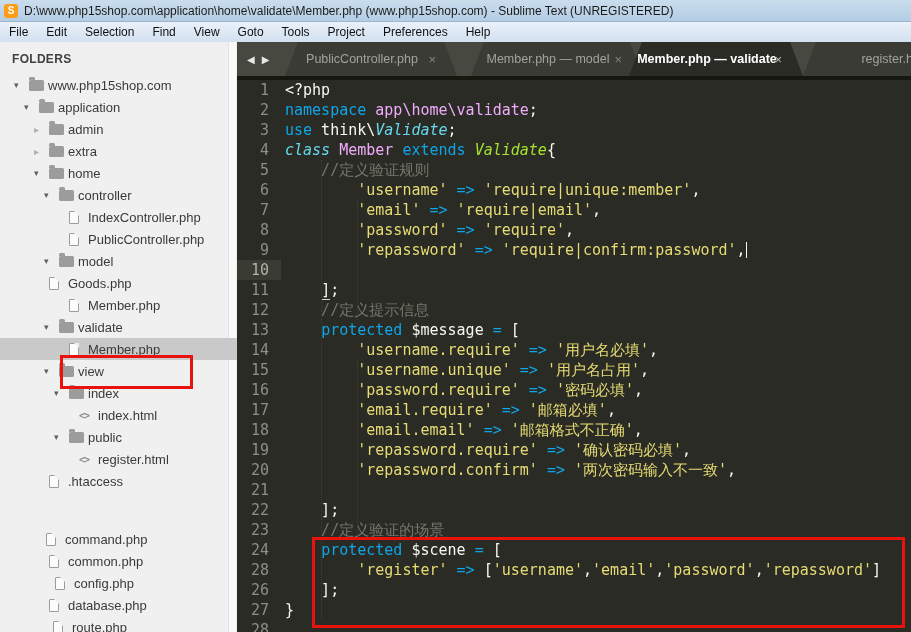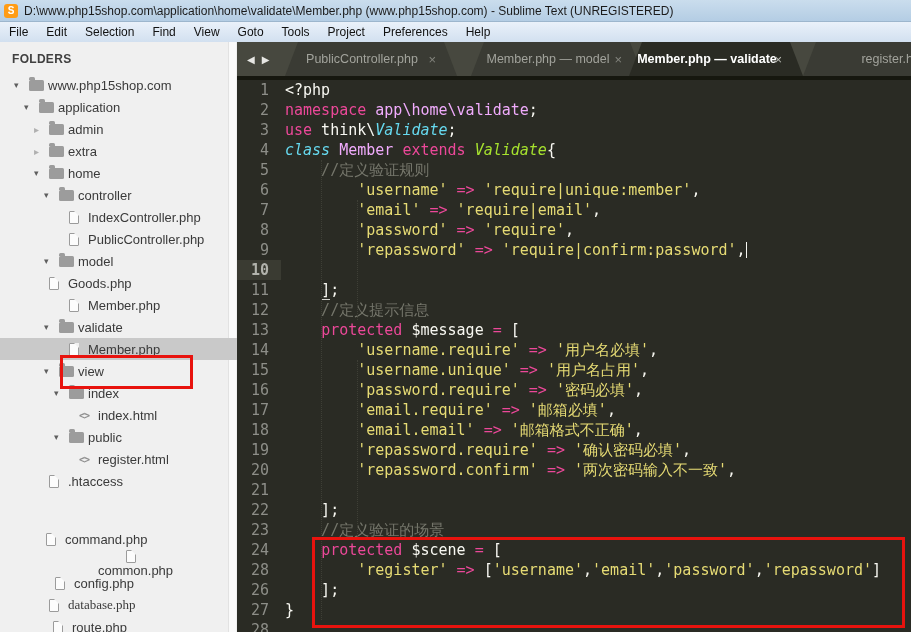--- a/index.html
+++ b/index.html
@@ -51,25 +51,25 @@
   .tab .close{position:absolute;right:21px;top:50%;transform:translateY(-50%);
     font-size:13px;font-weight:normal;color:#83847d;line-height:1;}
   .tab.active .close{color:#bbbcb6;}
   .tab-strip{position:absolute;top:76px;left:237px;right:0;height:4px;background:#16170f;}
 
   
   .code{position:absolute;top:80px;left:237px;right:0;bottom:0;
     font-family:"DejaVu Sans Mono",monospace;font-size:15px;line-height:20px;}
   .gutter{position:absolute;left:0;top:0;width:44px;}
   .ln{height:20px;text-align:right;padding-right:12px;color:#8d8e88;box-sizing:border-box;}
-  .ln.active{background:#3a3b32;color:#b2b3ac;font-weight:bold;}
+  .ln.active{background:#3a3b32;color:#b2b3ac;}
   .lines{position:absolute;left:48px;top:0;right:0;}
   .cl{height:20px;white-space:pre;}
   .guide{position:absolute;width:0;border-left:1px dotted #3e3f36;}
-  .tw{color:#f8f8f2}.tk{color:#ec4899}.tg{color:#f0abfc}
+  .tw{color:#f8f8f2}.tk{color:#0ea5e9}.tg{color:#f0abfc}
   .tci{color:#66d9ef;font-style:italic}.tgi{color:#a6e22e;font-style:italic}
   .ts{color:#e6db74}.tc{color:#75766b}
   .tu{color:#f8f8f2;border-bottom:1px solid #d6d6d0;}
   .caret{display:inline-block;width:0;border-left:1.5px solid #f6f6f1;height:16px;vertical-align:-3px;}
 
   
   .anno{position:absolute;border:3px solid #e8130e;z-index:50;pointer-events:none;}
   #box-sidebar{left:60px;top:355px;width:127px;height:28px;}
   #box-code{left:312px;top:537px;width:587px;height:85px;}
 </style>
@@ -233,35 +233,35 @@
           </span>
           <span>.htaccess</span>
         </div>
         <div class="tree-row" style="padding-left: 31px; margin-top: 36px;">
           <span class="tw-arrow col"></span>
           <span class="tw-icon">
             <span class="icon-file"></span>
           </span>
           <span>command.php</span>
         </div>
-        <div class="tree-row" style="padding-left: 34px; flex-direction: column;">
+        <div class="tree-row" style="padding-left: 34px;">
           <span class="tw-arrow col"></span>
           <span class="tw-icon">
             <span class="icon-file"></span>
           </span>
           <span>common.php</span>
         </div>
         <div class="tree-row" style="padding-left: 34px; margin-left: 6px;">
           <span class="tw-arrow col"></span>
           <span class="tw-icon">
             <span class="icon-file"></span>
           </span>
           <span>config.php</span>
         </div>
-        <div class="tree-row" style="padding-left: 34px; font-family: Liberation Serif, serif;">
+        <div class="tree-row" style="padding-left: 34px;">
           <span class="tw-arrow col"></span>
           <span class="tw-icon">
             <span class="icon-file"></span>
           </span>
           <span>database.php</span>
         </div>
         <div class="tree-row" style="padding-left: 38px; text-align: center;">
           <span class="tw-arrow col"></span>
           <span class="tw-icon">
             <span class="icon-file"></span>

